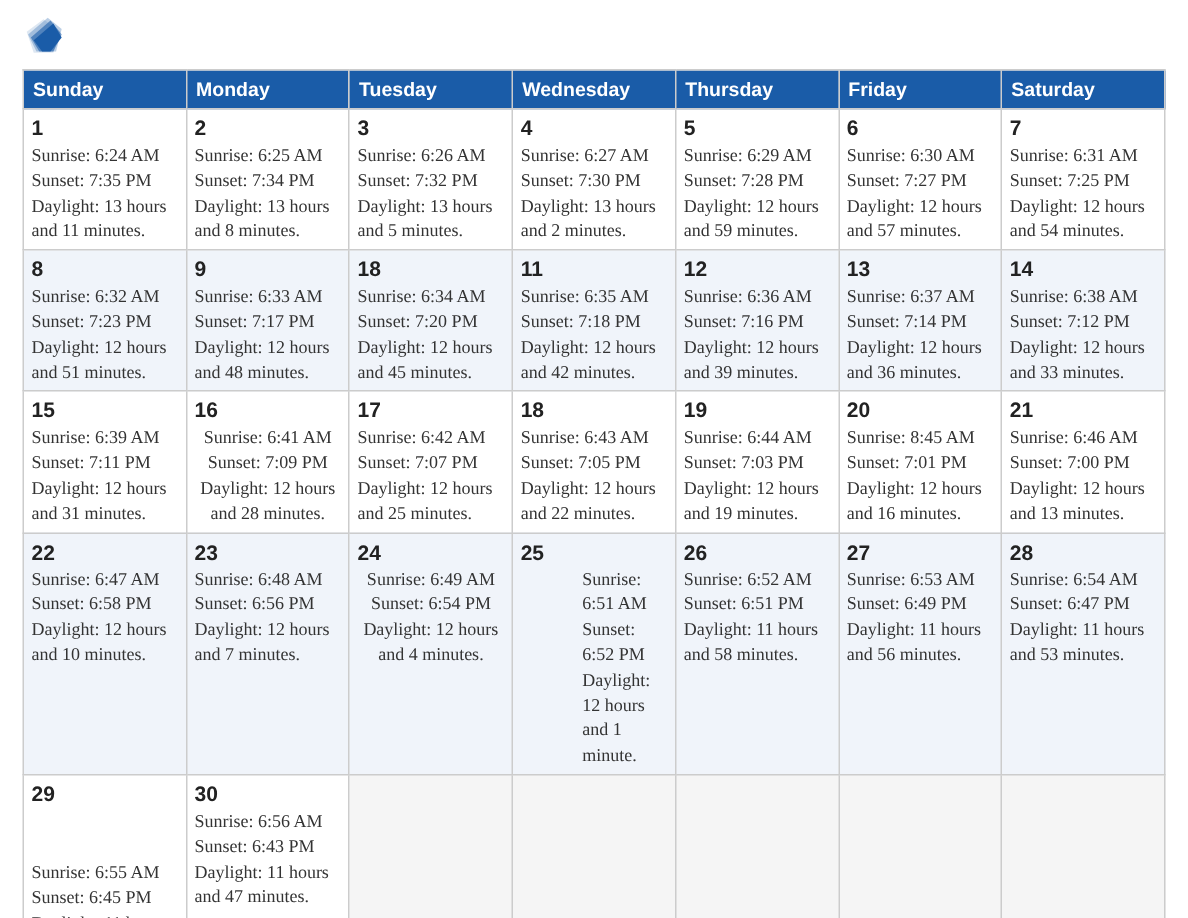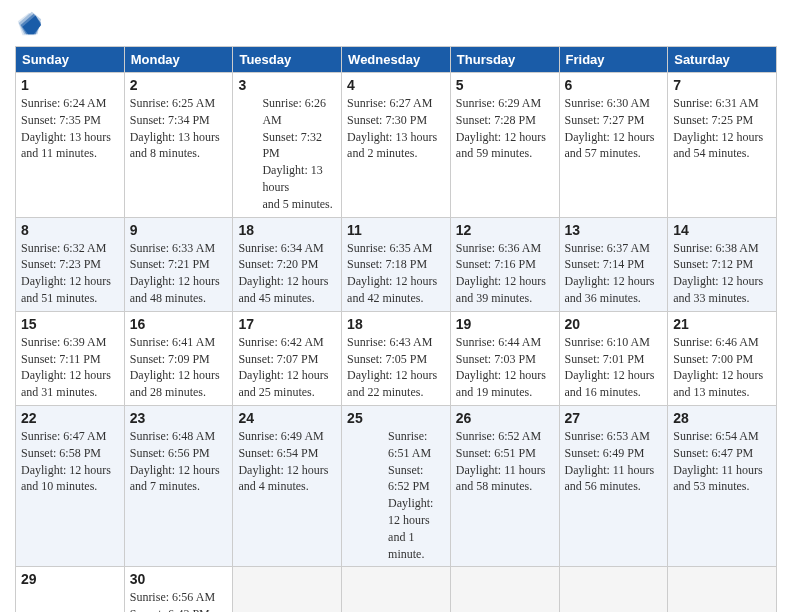--- a/index.html
+++ b/index.html
@@ -141,21 +141,21 @@
         </td>
         <td>
           <span class="day-num">2</span>
           <div class="day-detail" style="white-space: pre-line;">Sunrise: 6:25 AM
 Sunset: 7:34 PM
 Daylight: 13 hours
 and 8 minutes.</div>
         </td>
         <td>
           <span class="day-num">3</span>
-          <div class="day-detail" style="white-space: pre-line; margin-left: 24px;">Sunrise: 6:26 AM
+          <div class="day-detail" style="white-space: pre-line;">Sunrise: 6:26 AM
 Sunset: 7:32 PM
 Daylight: 13 hours
 and 5 minutes.</div>
         </td>
         <td>
           <span class="day-num">4</span>
           <div class="day-detail" style="white-space: pre-line;">Sunrise: 6:27 AM
 Sunset: 7:30 PM
 Daylight: 13 hours
 and 2 minutes.</div>
@@ -186,21 +186,21 @@
         <td>
           <span class="day-num">8</span>
           <div class="day-detail" style="white-space: pre-line;">Sunrise: 6:32 AM
 Sunset: 7:23 PM
 Daylight: 12 hours
 and 51 minutes.</div>
         </td>
         <td>
           <span class="day-num">9</span>
           <div class="day-detail" style="white-space: pre-line;">Sunrise: 6:33 AM
-Sunset: 7:21 PM
+Sunset: 7:17 PM
 Daylight: 12 hours
 and 48 minutes.</div>
         </td>
         <td>
           <span class="day-num">18</span>
           <div class="day-detail" style="white-space: pre-line;">Sunrise: 6:34 AM
 Sunset: 7:20 PM
 Daylight: 12 hours
 and 45 minutes.</div>
         </td>
@@ -236,21 +236,21 @@
       <tr class="row-white">
         <td>
           <span class="day-num">15</span>
           <div class="day-detail" style="white-space: pre-line;">Sunrise: 6:39 AM
 Sunset: 7:11 PM
 Daylight: 12 hours
 and 31 minutes.</div>
         </td>
         <td>
           <span class="day-num">16</span>
-          <div class="day-detail" style="white-space: pre-line;">Sunrise: 6:41 AM
+          <div class="day-detail" style="white-space: pre-line; text-align: center;">Sunrise: 6:41 AM
 Sunset: 7:09 PM
 Daylight: 12 hours
 and 28 minutes.</div>
         </td>
         <td>
           <span class="day-num">17</span>
           <div class="day-detail" style="white-space: pre-line;">Sunrise: 6:42 AM
 Sunset: 7:07 PM
 Daylight: 12 hours
 and 25 minutes.</div>
@@ -264,21 +264,21 @@
         </td>
         <td>
           <span class="day-num">19</span>
           <div class="day-detail" style="white-space: pre-line;">Sunrise: 6:44 AM
 Sunset: 7:03 PM
 Daylight: 12 hours
 and 19 minutes.</div>
         </td>
         <td>
           <span class="day-num">20</span>
-          <div class="day-detail" style="white-space: pre-line;">Sunrise: 6:10 AM
+          <div class="day-detail" style="white-space: pre-line;">Sunrise: 8:45 AM
 Sunset: 7:01 PM
 Daylight: 12 hours
 and 16 minutes.</div>
         </td>
         <td>
           <span class="day-num">21</span>
           <div class="day-detail" style="white-space: pre-line;">Sunrise: 6:46 AM
 Sunset: 7:00 PM
 Daylight: 12 hours
 and 13 minutes.</div>
@@ -294,21 +294,21 @@
         </td>
         <td>
           <span class="day-num">23</span>
           <div class="day-detail" style="white-space: pre-line;">Sunrise: 6:48 AM
 Sunset: 6:56 PM
 Daylight: 12 hours
 and 7 minutes.</div>
         </td>
         <td>
           <span class="day-num">24</span>
-          <div class="day-detail" style="white-space: pre-line;">Sunrise: 6:49 AM
+          <div class="day-detail" style="white-space: pre-line; text-align: center;">Sunrise: 6:49 AM
 Sunset: 6:54 PM
 Daylight: 12 hours
 and 4 minutes.</div>
         </td>
         <td>
           <span class="day-num">25</span>
           <div class="day-detail" style="white-space: pre-line; margin-left: 41px;">Sunrise: 6:51 AM
 Sunset: 6:52 PM
 Daylight: 12 hours
 and 1 minute.</div>

